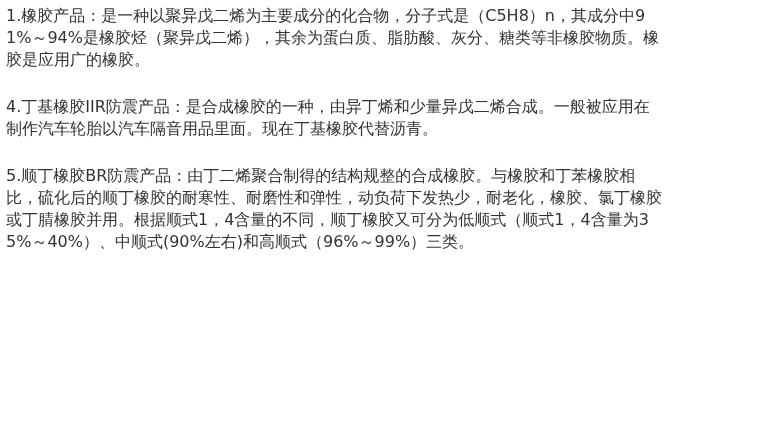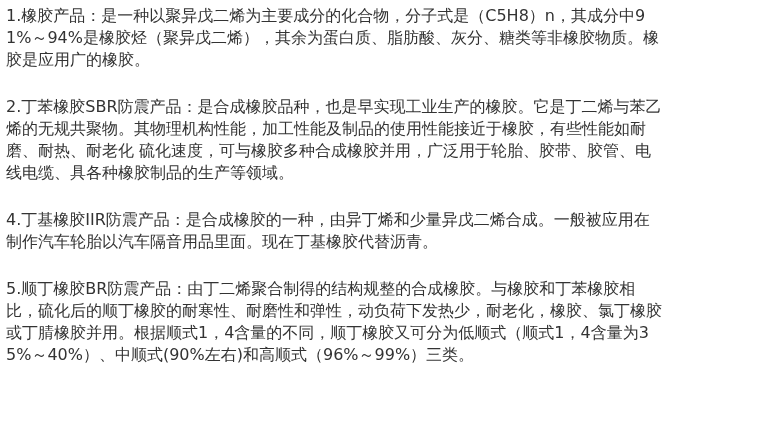--- a/index.html
+++ b/index.html
@@ -30,16 +30,15 @@
   }
   .doc-page p:last-child {
     margin-bottom: 5px;
   }
 </style>
 </head>
 <body>
 
 <div class="doc-page">
   <p>1.橡胶产品：是一种以聚异戊二烯为主要成分的化合物，分子式是（C5H8）n，其成分中91%～94%是橡胶烃（聚异戊二烯），其余为蛋白质、脂肪酸、灰分、糖类等非橡胶物质。橡胶是应用广的橡胶。</p>
-  <p>2.丁苯橡胶SBR防震产品：是合成橡胶品种，也是早实现工业生产的橡胶。它是丁二烯与苯乙烯的无规共聚物。其物理机构性能，加工性能及制品的使用性能接近于橡胶，有些性能如耐磨、耐热、耐老化 硫化速度，可与橡胶多种合成橡胶并用，广泛用于轮胎、胶带、胶管、电线电缆、具各种橡胶制品的生产等领域。</p>
   <p>4.丁基橡胶IIR防震产品：是合成橡胶的一种，由异丁烯和少量异戊二烯合成。一般被应用在制作汽车轮胎以汽车隔音用品里面。现在丁基橡胶代替沥青。</p>
   <p>5.顺丁橡胶BR防震产品：由丁二烯聚合制得的结构规整的合成橡胶。与橡胶和丁苯橡胶相比，硫化后的顺丁橡胶的耐寒性、耐磨性和弹性，动负荷下发热少，耐老化，橡胶、氯丁橡胶或丁腈橡胶并用。根据顺式1，4含量的不同，顺丁橡胶又可分为低顺式（顺式1，4含量为35%～40%）、中顺式(90%左右)和高顺式（96%～99%）三类。</p>
 </div>
 
 </body></html>

